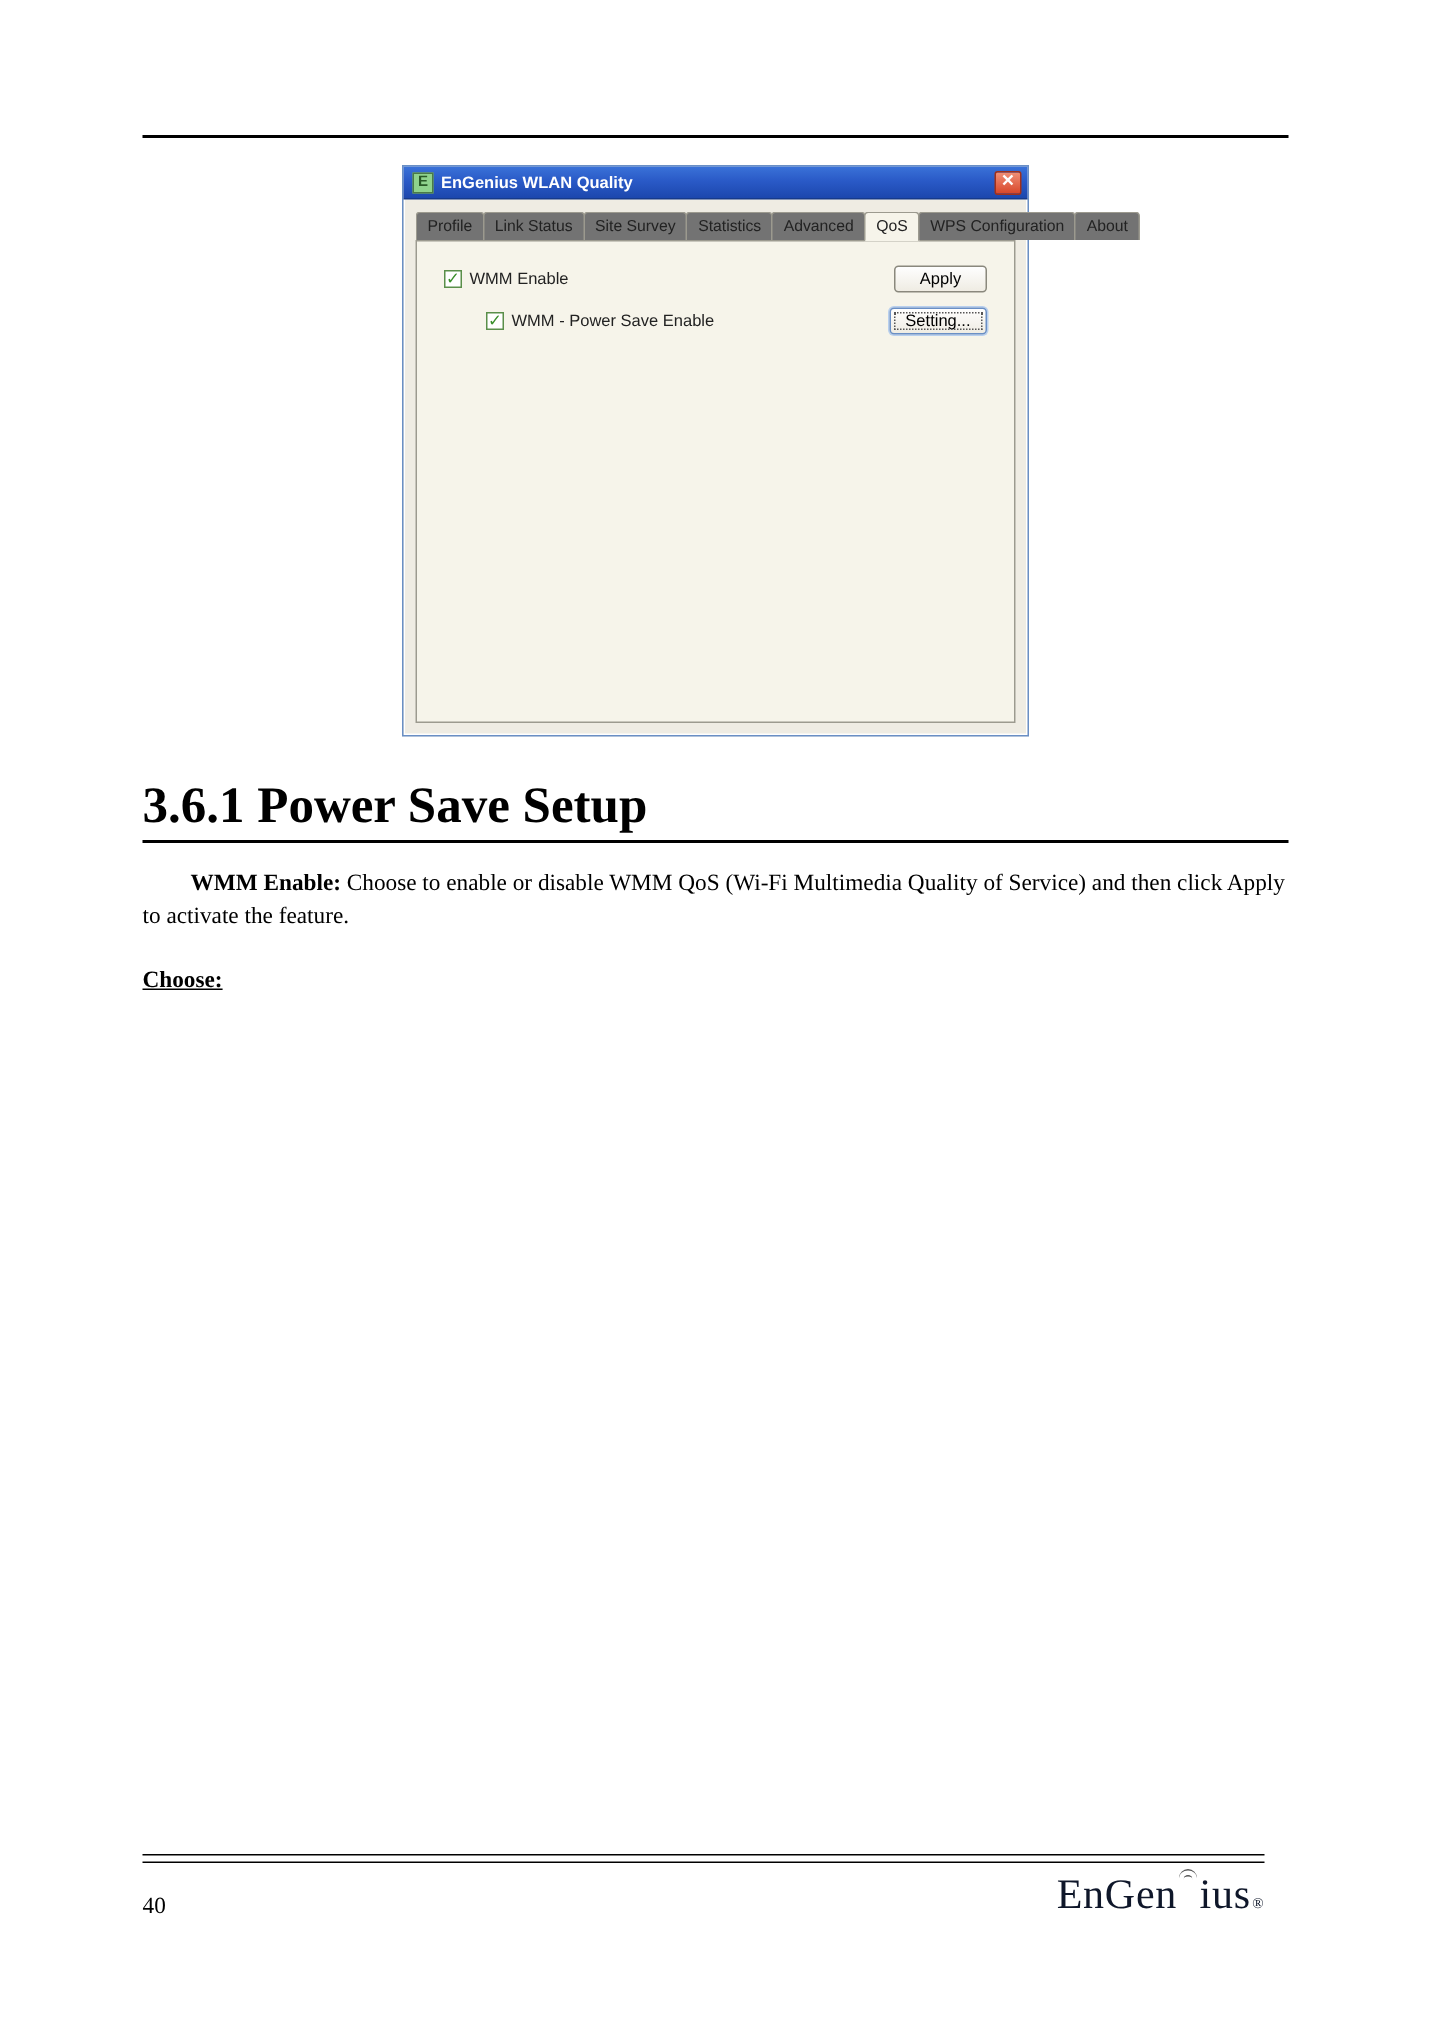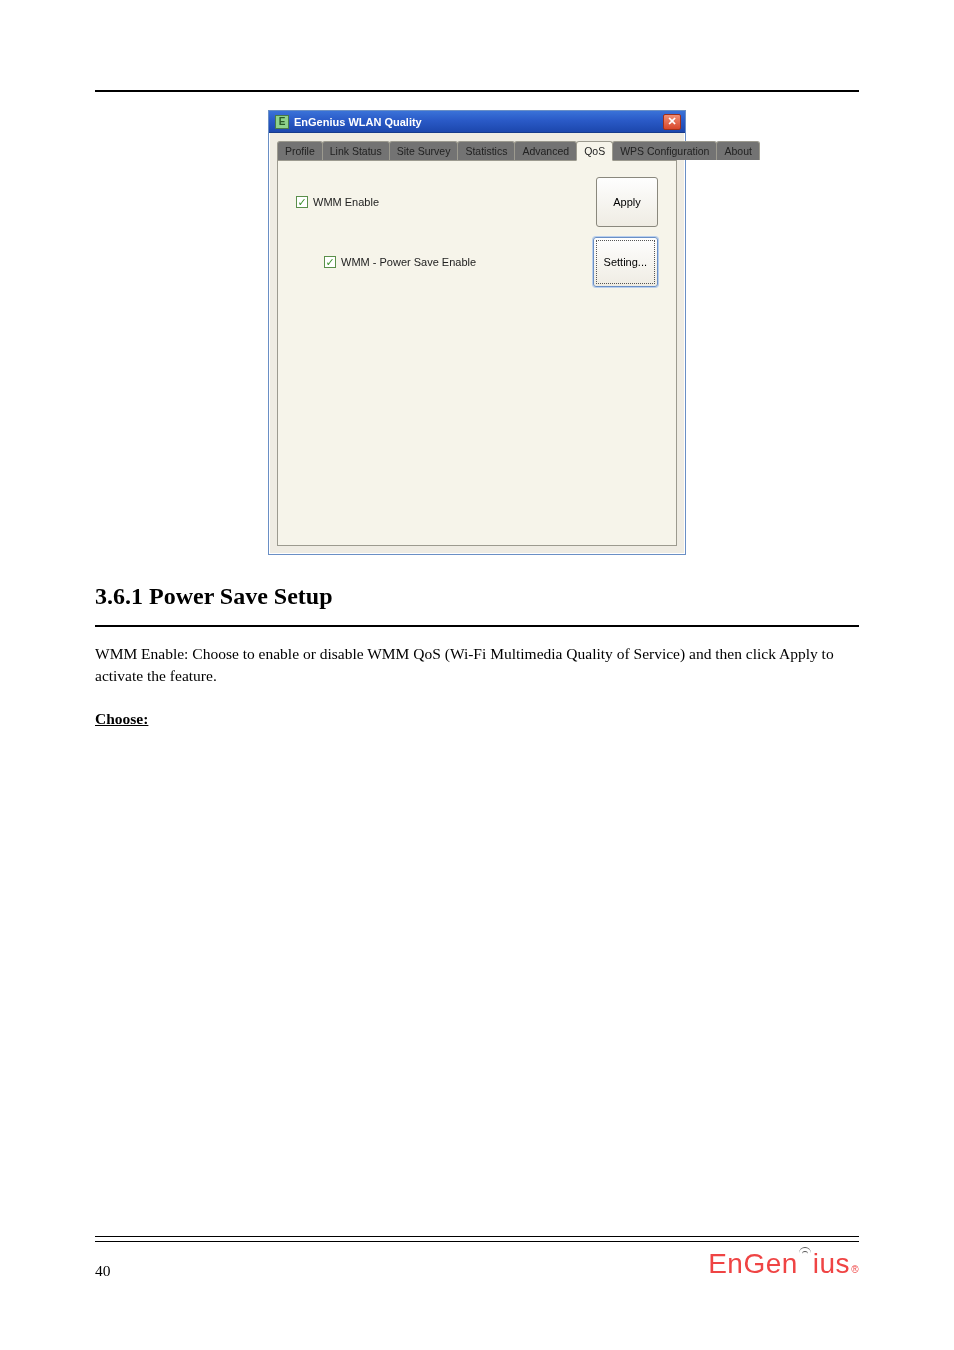--- a/index.html
+++ b/index.html
@@ -119,21 +119,21 @@
   .chk {
     width:12px; height:12px;
     border:1px solid #5a8f4a;
     background:#fff;
     display:flex;align-items:center;justify-content:center;
     color:#3a8f2a; font-size:11px; line-height:1;
   }
   .indent { padding-left:28px; }
   .xp-btn {
     min-width:62px;
-    padding:18px 10px;
+    padding:2px 10px;
     font-size:11px;
     font-family: Tahoma, Arial, sans-serif;
     background:linear-gradient(#fefefe,#efece3);
     border:1px solid #8a887d;
     border-radius:3px;
     text-align:center;
   }
   .xp-btn.focused {
     outline:1px dotted #555;
     outline-offset:-4px;
@@ -141,67 +141,67 @@
     box-shadow:0 0 0 1px #b8cfee;
   }
   .panel-spacer { height:240px; }
   .dlg-bottom {
     border-top:1px solid #c8c5ba;
     padding:10px 0 10px 0;
     text-align:center;
   }
   .ok-btn-wrap { display:inline-block; }
   .subheader {
-    font-size: 24px;
+    font-size: 34px;
     font-weight: bold;
     margin-top: 4px;
-    margin-bottom: 15px;
+    margin-bottom: 3px;
   }
   .hr-thick2 {
     border:none;
     border-top:2px solid #000;
     margin-bottom:16px;
   }
-  .param-name { font-weight: normal; }
+  .param-name { font-weight: bold; margin-left: 32px; }
   .para {
     font-size: 15.5px;
     line-height:1.45;
     margin-bottom: 20px;
   }
   .note-label {
     font-size: 15.5px;
     font-weight: bold;
     text-decoration: underline;
   }
   .footer {
     position:absolute;
     bottom: 70px;
-    left:0; right:0;
+    left:0; right:16px;
     padding: 0 95px;
   }
   .footer-hr-top {
     border:none;
     border-top:1.5px solid #000;
     margin-bottom:4px;
   }
   .footer-hr-bot {
     border:none;
     border-top:1px solid #000;
     margin-bottom:6px;
   }
   .footer-row {
     display:flex;
     justify-content:space-between;
     align-items:flex-end;
     font-size:15.5px;
   }
   .logo {
-    font-family: Liberation Sans, sans-serif;
+    font-family: Liberation Serif, serif;
     font-size: 28px;
-    color:#ef4444;
+    color:#0f172a;
     letter-spacing:0.5px;
     position:relative;
     display:inline-flex;
     align-items:baseline;
   }
   .logo .g { font-weight:normal; }
   .logo .wifi {
     position:relative;
     display:inline-block;
     width:16px; height:20px;

